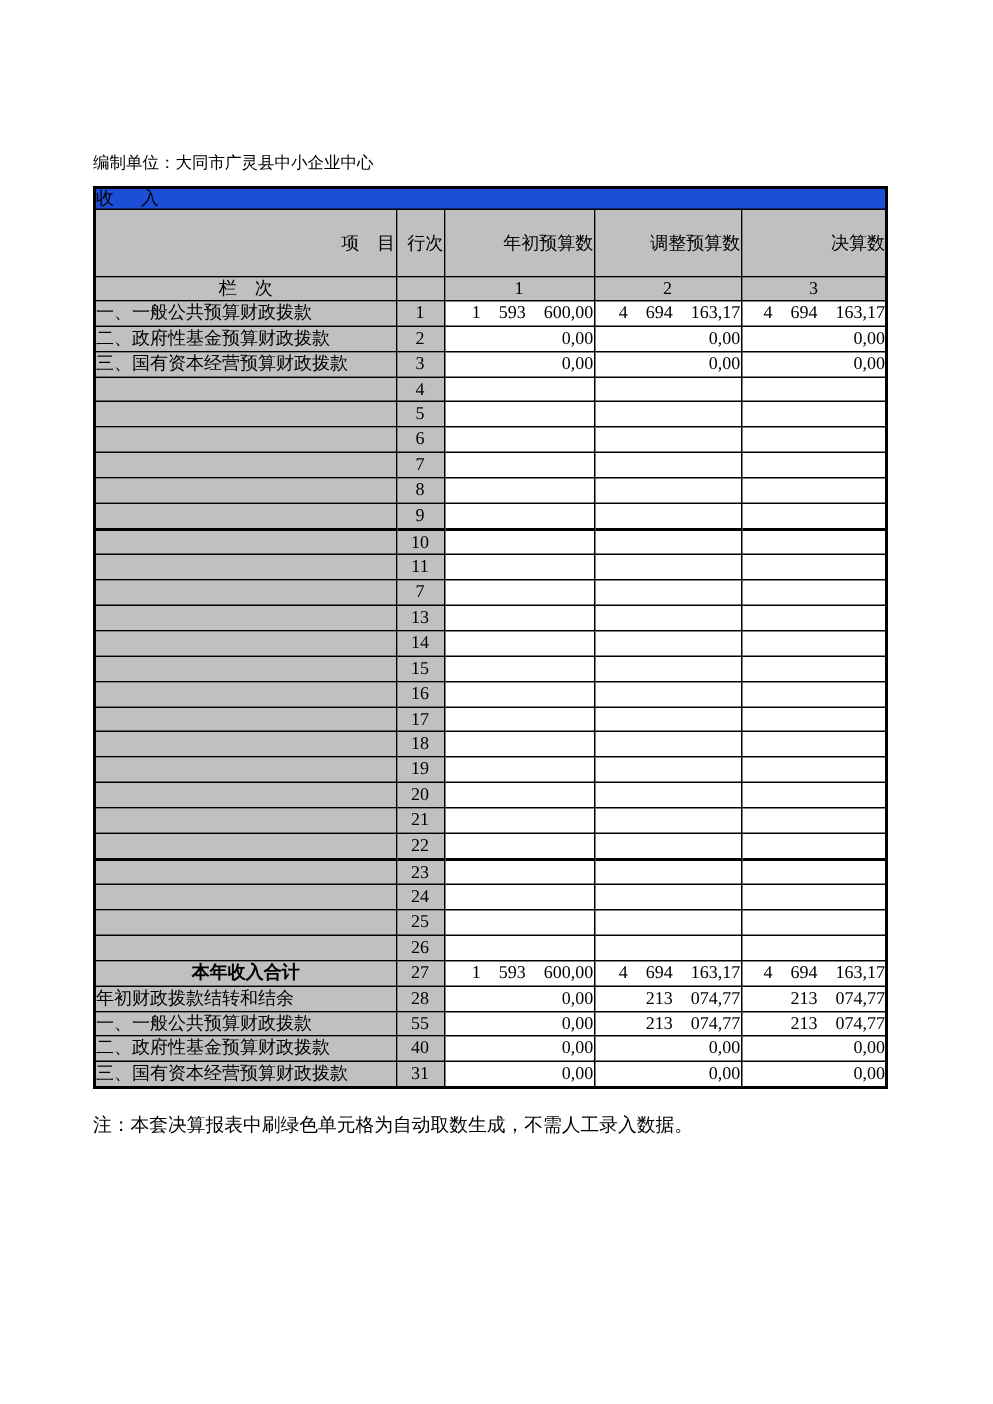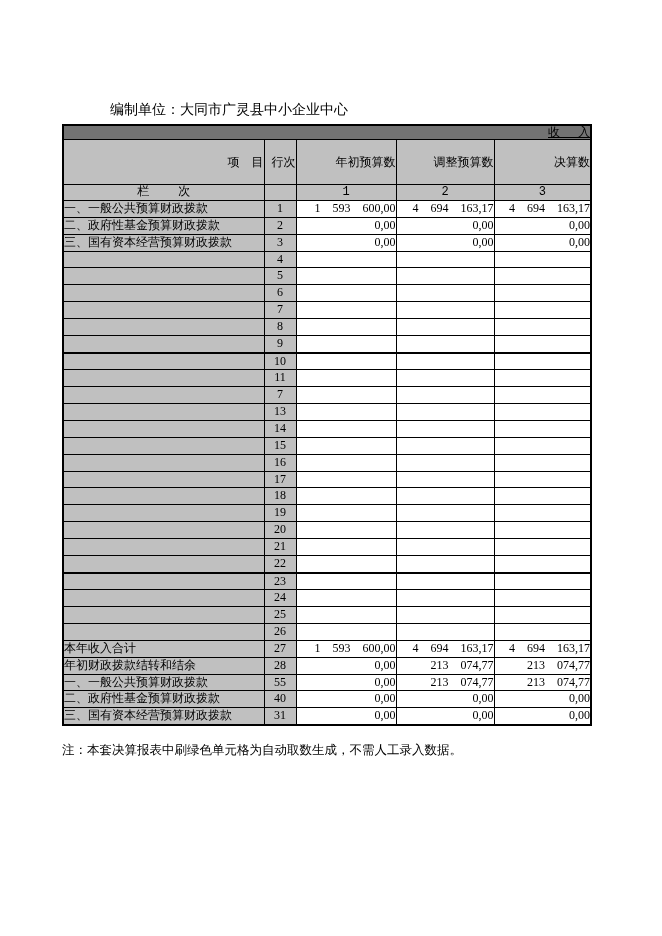--- a/index.html
+++ b/index.html
@@ -7,52 +7,52 @@
   body {
     width: 662px; height: 936px;
     background: #ffffff;
     font-family: "Liberation Serif", "DejaVu Serif", serif;
     color: #000000;
   }
   .page { position: relative; width: 662px; height: 936px; overflow: hidden; }
 
   .unit-line {
     position: absolute; left: 62px; top: 101px;
-    font-size: 14px; line-height: 17px; white-space: pre; margin-left: 48px;
+    font-size: 11px; line-height: 17px; white-space: pre;
   }
 
   table.report {
     position: absolute; left: 62px; top: 124px;
     width: 530px;
     border-collapse: collapse; table-layout: fixed;
     border: 2px solid #000000;
   }
   table.report th, table.report td {
     border: 1px solid #000000;
     font-size: 12px; font-weight: normal;
     padding: 0; overflow: hidden; white-space: pre;
     vertical-align: middle;
   }
   tr.title-row th {
     height: 13px; line-height: 13px;
-    background: #737373; text-align: right; text-decoration: underline;
+    background: #1d4ed8; text-align: left;
   }
   tr.header-row th {
     height: 45px;
     background: #c0c0c0; text-align: right;
   }
   tr.lanci-row th {
     height: 15px; line-height: 15px;
-    background: #c0c0c0; text-align: center; font-family: Liberation Mono, monospace;
+    background: #c0c0c0; text-align: center;
   }
   tbody td { height: 15.85px; line-height: 15.85px; }
   td.item  { background: #c0c0c0; text-align: left; padding-left: 2px; }
   td.no    { background: #c0c0c0; text-align: center; }
   td.num   { background: #ffffff; text-align: right; padding-right: 3px; word-spacing: 9px; }
-  tr.total td.item { text-align: left; font-weight: normal; padding-left: 0; }
+  tr.total td.item { text-align: center; font-weight: bold; padding-left: 0; }
   tr.thick td { border-bottom: 2px solid #000000; }
 
   .note {
     position: absolute; left: 62px; top: 742px;
     font-size: 12.5px; line-height: 16px; white-space: pre;
   }
 </style>
 </head>
 <body>
 

